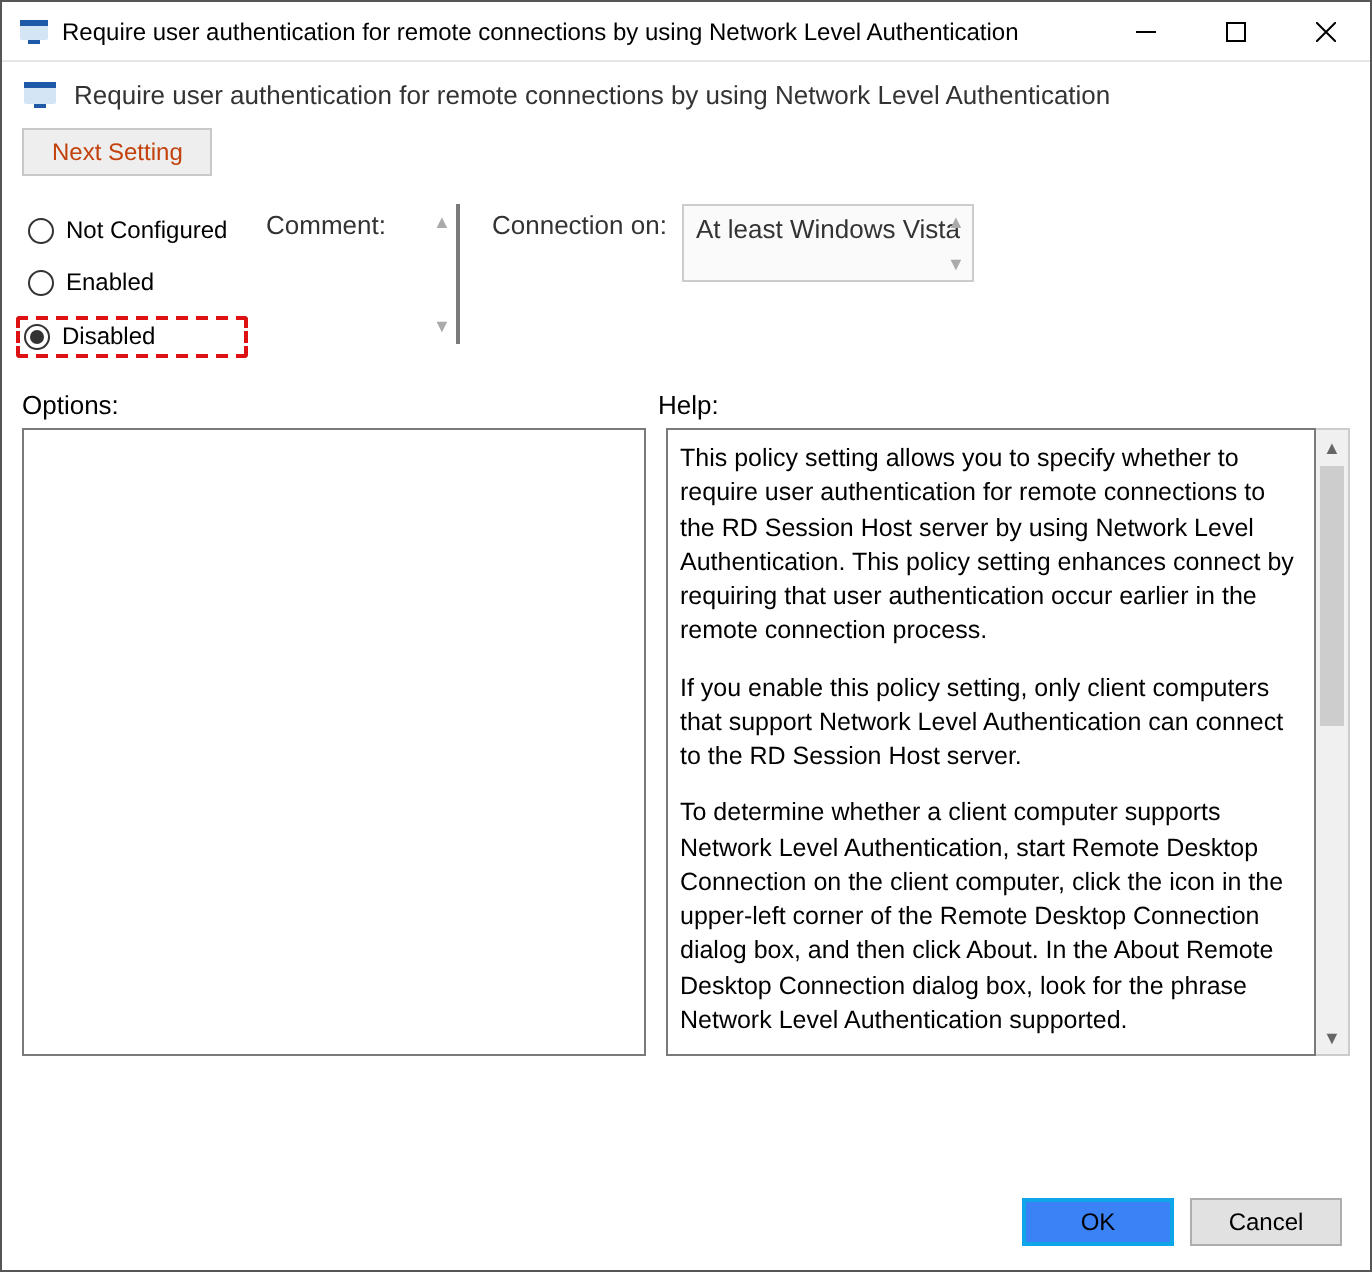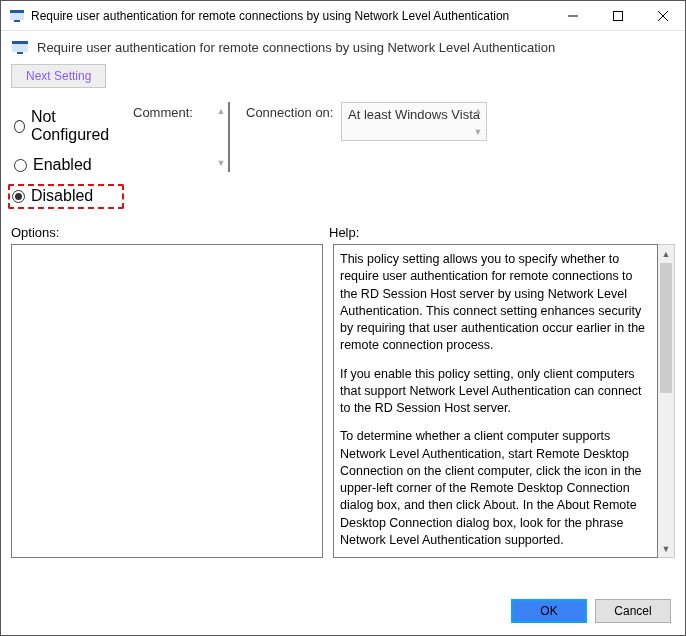--- a/index.html
+++ b/index.html
@@ -48,36 +48,36 @@
   }
   .nav-btn {
     height: 24px; padding: 0 14px;
     border: 1px solid #adadad;
     background: #e1e1e1;
     font-size: 12px;
     display: flex; align-items: center;
     cursor: pointer;
   }
   .nav-btn.disabled {
-    color: #8b5cf6; background: #eee; border-color: #c8c8c8; cursor: default;
+    color: #c2410c; background: #eee; border-color: #c8c8c8; cursor: default;
   }
   
   .top-section {
     display: flex;
     padding: 4px 10px 4px 10px;
     gap: 12px;
   }
   .radio-col {
     width: 110px;
     display: flex; flex-direction: column; gap: 8px;
     padding-top: 4px;
   }
   .radio-item {
     display: flex; align-items: center; gap: 6px;
-    font-size: 16px;
+    font-size: 12px;
     padding: 2px 3px;
   }
   .radio-highlight {
     border: 2px dashed #d11; border-radius: 2px;
     margin-left: -3px; margin-right: -3px;
     padding: 1px 4px 2px 2px;
   }
   .radio-circle {
     width: 13px; height: 13px; border: 1px solid #333; border-radius: 50%;
     display: inline-flex; align-items: center; justify-content: center;
@@ -241,21 +241,21 @@
 
   <div class="mid-labels">
     <div class="mid-left">Options:</div>
     <div class="mid-right">Help:</div>
   </div>
 
   <div class="panels">
     <div class="options-panel"></div>
     <div class="help-panel-wrap">
       <div class="help-panel">
-        <p>This policy setting allows you to specify whether to require user authentication for remote connections to the RD Session Host server by using Network Level Authentication. This connect setting enhances security by requiring that user authentication occur earlier in the remote connection process.</p>
+        <p>This policy setting allows you to specify whether to require user authentication for remote connections to the RD Session Host server by using Network Level Authentication. This policy setting enhances connect by requiring that user authentication occur earlier in the remote connection process.</p>
         <p>If you enable this policy setting, only client computers that support Network Level Authentication can connect to the RD Session Host server.</p>
         <p>To determine whether a client computer supports Network Level Authentication, start Remote Desktop Connection on the client computer, click the icon in the upper-left corner of the Remote Desktop Connection dialog box, and then click About. In the About Remote Desktop Connection dialog box, look for the phrase Network Level Authentication supported.</p>
 
       </div>
       <div class="scrollbar">
         <div class="sb-arrow">▲</div>
         <div class="sb-thumb"></div>
         <div class="sb-arrow" style="position:absolute;bottom:0;left:0;right:0">▼</div>
       </div>
     </div>

